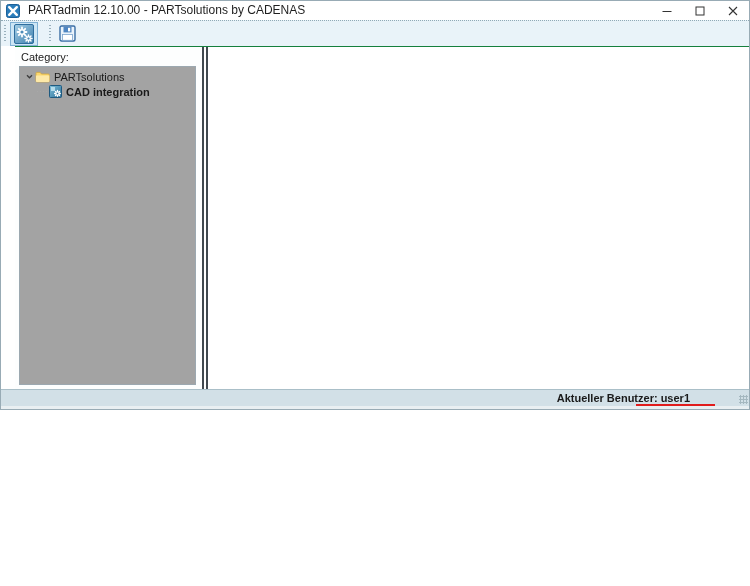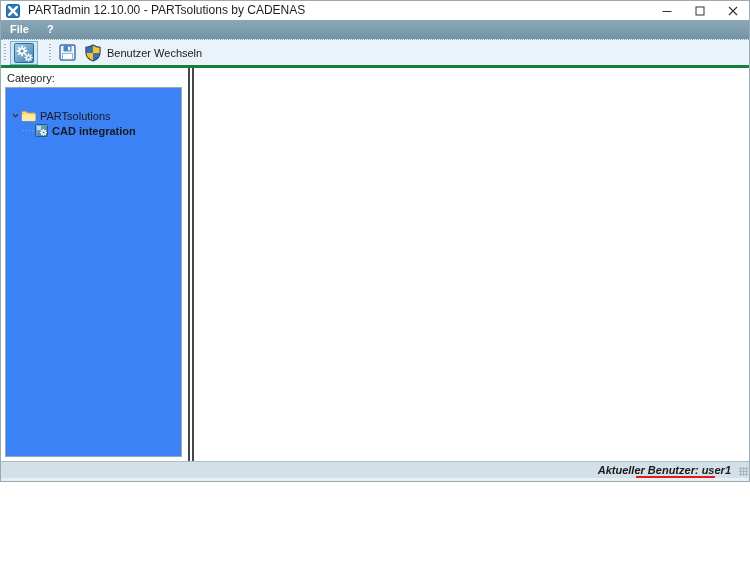--- a/index.html
+++ b/index.html
@@ -1,17 +1,17 @@
 <!DOCTYPE html>
 <html><head>
 <meta charset="utf-8">
 <style>
   html,body{margin:0;padding:0;background:#fff;}
   body{width:750px;height:586px;font-family:"Liberation Sans",sans-serif;-webkit-font-smoothing:antialiased;}
-  .window{width:750px;height:482px;box-sizing:border-box;border:1px solid #98abb5;display:flex;flex-direction:column;background:#fff;overflow:hidden;justify-content:space-between;}
+  .window{width:750px;height:410px;box-sizing:border-box;border:1px solid #98abb5;display:flex;flex-direction:column;background:#fff;overflow:hidden;justify-content:space-between;}
 
   
   .titlebar{height:19px;flex:0 0 19px;background:#fff;display:flex;align-items:center;padding-left:5px;}
   .app-icon{width:14px;height:14px;flex:0 0 14px;display:block;}
   .title-text{font-size:12px;color:#1f1f1f;margin-left:8px;flex:1;white-space:nowrap;overflow:hidden;line-height:19px;}
   .win-controls{display:flex;height:100%;flex:0 0 auto;}
   .win-btn{width:33px;height:100%;display:flex;align-items:center;justify-content:center;cursor:default;}
 
   
   .menubar{height:19px;flex:0 0 19px;background:linear-gradient(#8aa7b6,#7495a6);display:flex;align-items:center;padding-left:9px;gap:18px;}
@@ -19,37 +19,37 @@
 
   
   .toolbar{height:25px;flex:0 0 25px;background:#e9f3f9;border-top:1px dotted #8fa9b6;display:flex;align-items:center;}
   .gripper{width:2px;height:18px;margin:0 4px 0 3px;background-image:repeating-linear-gradient(to bottom,#9ab0bc 0 1px,transparent 1px 3px);}
   .tool-btn{display:flex;align-items:center;justify-content:center;height:22px;padding:0 3px;border:1px solid transparent;background:transparent;}
   .tool-btn.checked{background:#cde6f5;border:1px solid #7fb0d4;}
   .tool-btn .tb-label{font-size:11px;color:#1a1a1a;margin-left:5px;white-space:nowrap;}
   .tool-gap{width:8px;}
 
   
-  .main{flex:1 1 auto;min-height:0;display:flex;border-top:3px solid #15803d;background:#fff;}
+  .main{flex:1 1 auto;min-height:0;display:flex;border-top:1px solid #15803d;background:#fff;margin-left:14px;}
   .left-panel{width:187px;flex:0 0 187px;background:#fdfefe;display:flex;flex-direction:column;padding-top:3px;box-sizing:border-box;}
   .category-label{font-size:11px;color:#1a1a1a;margin:1px 0 3px 6px;}
-  .tree-box{flex:1 1 auto;margin:0 6px 4px 4px;border:1px solid #9ca8b0;background:#3b82f6;padding-top:20px;overflow:hidden;}
+  .tree-box{flex:1 1 auto;margin:0 6px 4px 4px;border:1px solid #9ca8b0;background:#a3a3a3;padding-top:2px;overflow:hidden;}
   .tree-row{display:flex;align-items:center;height:15px;padding-left:3px;}
   .tree-row.lvl1{padding-left:17px;font-weight:bold;}
   .chev{width:12px;flex:0 0 12px;display:flex;align-items:center;justify-content:center;}
   .hguide{width:10px;flex:0 0 10px;height:1px;margin-right:2px;background-image:repeating-linear-gradient(to right,#a8a8a8 0 1px,transparent 1px 3px);}
   .ticon{flex:0 0 auto;display:flex;align-items:center;margin-right:4px;}
   .tlabel{font-size:11px;color:#1a1a1a;white-space:nowrap;}
 
   .splitter{width:6px;flex:0 0 6px;box-sizing:border-box;background:#fff;border-left:2px solid #41494f;border-right:2px solid #41494f;cursor:col-resize;}
   .right-panel{flex:1 1 auto;background:#ffffff;}
 
   
   .statusbar{height:16px;flex:0 0 16px;background:#d2e0e7;border-top:1px solid #aabfc8;position:relative;display:flex;align-items:center;justify-content:flex-end;}
-  .status-user{font-size:11px;font-weight:700;color:#1a1a1a;margin-right:18px;line-height:16px;font-style:italic;}
+  .status-user{font-size:11px;font-weight:700;color:#1a1a1a;margin-right:59px;line-height:16px;}
   .annotation-underline{position:absolute;right:34px;bottom:0px;width:79px;height:2px;background:#e11c1c;}
   .resize-grip{position:absolute;right:1px;bottom:2px;width:9px;height:9px;background-image:radial-gradient(#a5b8c0 1px,transparent 1.2px);background-size:3px 3px;}
   .bottom-strip{height:3px;flex:0 0 3px;background:#e9eff2;}
 </style>
 </head>
 <body>
 
 <div class="window">
 
   <div class="titlebar">
@@ -70,24 +70,20 @@
           </svg>
       </div>
       <div class="win-btn">
         <svg width="10" height="10" viewBox="0 0 10 10">
             <path d="M1 1 L9 9 M9 1 L1 9" stroke="#333" stroke-width="1.1"></path>
           </svg>
       </div>
     </div>
   </div>
 
-  <div class="menubar">
-    <span class="menu-item">File</span>
-    <span class="menu-item">?</span>
-  </div>
 
   <div class="toolbar">
     <span class="gripper"></span>
     <div class="tool-btn checked">
       <svg width="20" height="20" viewBox="0 0 20 20">
         <defs>
           <linearGradient id="g1" x1="0" y1="0" x2="1" y2="1">
             <stop offset="0" stop-color="#a6cfe6"></stop>
               <stop offset="1" stop-color="#3d7fae"></stop>
           </linearGradient>
@@ -105,29 +101,20 @@
     </div>
     <span class="tool-gap"></span>
     <span class="gripper"></span>
     <div class="tool-btn">
       <svg width="17" height="17" viewBox="0 0 17 17">
         <rect x="1" y="1" width="15" height="15" rx="1.5" fill="#eaf3fb" stroke="#3a6ea5" stroke-width="1.4"></rect>
         <rect x="4.5" y="1.8" width="8" height="5.6" fill="#4f86c2"></rect>
         <rect x="9" y="2.8" width="2.2" height="3.6" fill="#ffffff"></rect>
         <rect x="3.5" y="9.5" width="10" height="5.8" fill="#ffffff" stroke="#7aa3cc" stroke-width="0.8"></rect>
       </svg>
-    </div>
-    <div class="tool-btn">
-      <svg width="18" height="18" viewBox="0 0 18 18">
-        <path d="M9 1 C6.6 2.6 4.2 3.2 1.9 3.4 V8.3 C1.9 12.7 4.9 15.7 9 17 C13.1 15.7 16.1 12.7 16.1 8.3 V3.4 C13.8 3.2 11.4 2.6 9 1 Z" fill="#f6c623"></path>
-        <path d="M9 1 C6.6 2.6 4.2 3.2 1.9 3.4 V8.9 H9 Z" fill="#3a6fb8"></path>
-        <path d="M9 8.9 H16.1 C15.9 12.9 13 15.7 9 17 Z" fill="#3a6fb8"></path>
-        <path d="M9 1 C6.6 2.6 4.2 3.2 1.9 3.4 V8.3 C1.9 12.7 4.9 15.7 9 17 C13.1 15.7 16.1 12.7 16.1 8.3 V3.4 C13.8 3.2 11.4 2.6 9 1 Z" fill="none" stroke="#2a4a70" stroke-width="1.1"></path>
-      </svg>
-      <span class="tb-label">Benutzer Wechseln</span>
     </div>
   </div>
 
   <div class="main">
 
     <div class="left-panel">
       <div class="category-label">Category:</div>
       <div class="tree-box">
 
         <div class="tree-row">

